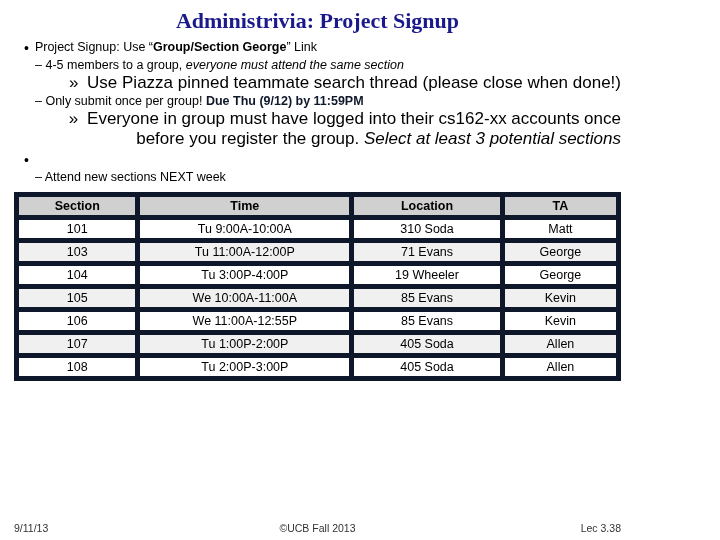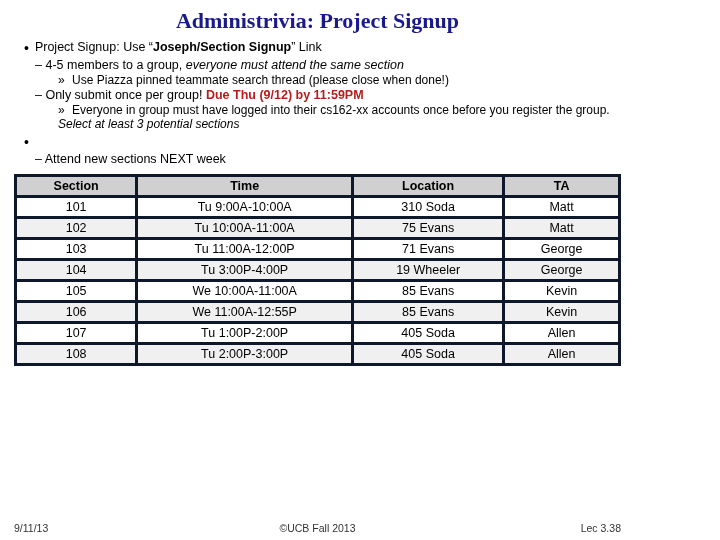--- a/index.html
+++ b/index.html
@@ -50,37 +50,38 @@
     }
 
     .indent1 {
       margin-left: 21px;
       margin-bottom: 1px;
     }
 
     .indent2 {
       margin-left: 44px;
       margin-bottom: 1px;
-      font-size: 12px;
-    }
-    .highlight { color: #b91c1c; font-weight: bold; }
+      font-size: 17px;
+      text-align: right;
+    }
+    .highlight { color: #0f172a; font-weight: bold; }
 
     .raquo {
       margin-right: 4px;
     }
 
     .section-table {
       width: 100%;
       border-collapse: collapse;
       margin-top: 8px;
       font-size: 12.5px;
     }
 
     .section-table th, .section-table td {
-      border: 3px solid #0f172a;
+      border: 5px solid #0f172a;
       padding: 2px 14px;
       text-align: center;
     }
 
     .section-table th {
       background: #d0d0d0;
       font-weight: bold;
     }
 
     .section-table tr:nth-child(even) td {
@@ -107,21 +108,21 @@
 <body>
 
 <div class="page">
 
   <div class="title">Administrivia: Project Signup</div>
 
   <div class="content">
 
     <div class="bullet">
       <span class="bullet-dot">•</span>
-      <span>Project Signup: Use “<strong>Joseph/Section Signup</strong>” Link</span>
+      <span>Project Signup: Use “<strong>Group/Section George</strong>” Link</span>
     </div>
 
     <div class="indent1">
       <span>– 4-5 members to a group, <em>everyone must attend the same section</em></span>
     </div>
     <div class="indent2">
       <span class="raquo">»</span>
       <span>Use Piazza pinned teammate search thread (please close when done!)</span>
     </div>
 
@@ -150,26 +151,20 @@
         </tr>
       </thead>
       <tbody id="table-body">
       <tr>
             <td>101</td>
             <td>Tu 9:00A-10:00A</td>
             <td>310 Soda</td>
             <td>Matt</td>
           </tr>
           <tr>
-            <td>102</td>
-            <td>Tu 10:00A-11:00A</td>
-            <td>75 Evans</td>
-            <td>Matt</td>
-          </tr>
-          <tr>
             <td>103</td>
             <td>Tu 11:00A-12:00P</td>
             <td>71 Evans</td>
             <td>George</td>
           </tr>
           <tr>
             <td>104</td>
             <td>Tu 3:00P-4:00P</td>
             <td>19 Wheeler</td>
             <td>George</td>

